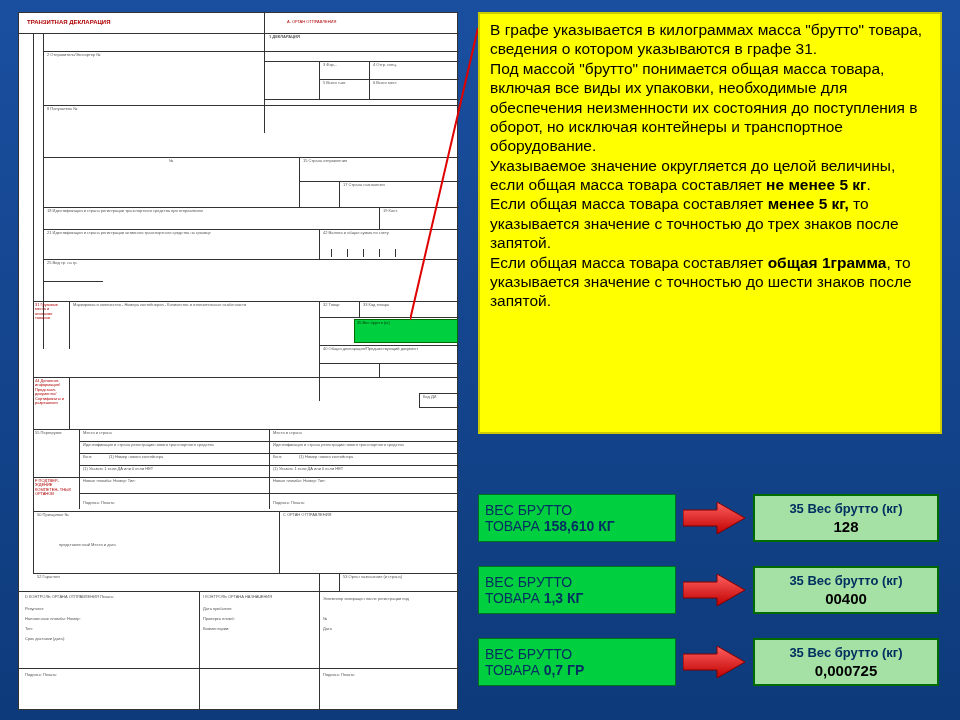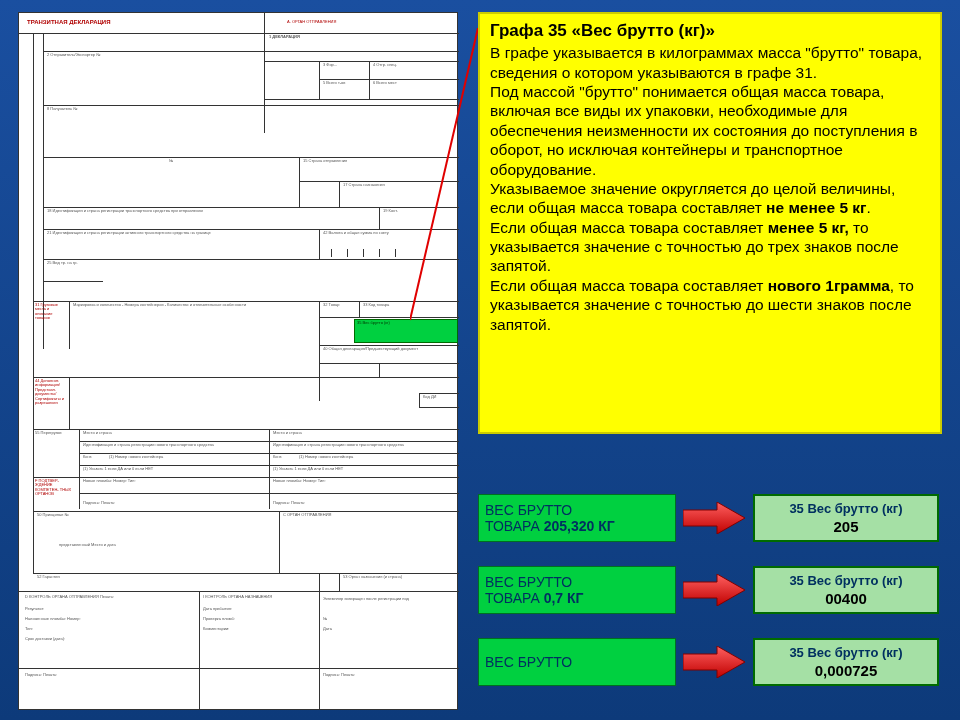--- a/index.html
+++ b/index.html
@@ -212,65 +212,65 @@
   <span class="cell-label" style="left:6px;top:660px">Подпись:              Печать:</span>
   <span class="cell-label" style="left:304px;top:660px">Подпись:              Печать:</span>
   <div class="line hline" style="left:0;top:655px;width:440px"></div>
 </div>
 
 <svg class="callout-line">
   <line x1="68" y1="0" x2="0" y2="292" stroke="#e00000" stroke-width="2"></line>
 </svg>
 
 <div class="expl">
-  <div class="hdr">Графа 35 «Вес брутто (кг)»</div>
   <span style="white-space:pre-line">В графе указывается в килограммах масса "брутто" товара, сведения о котором указываются в графе 31.
 Под массой "брутто" понимается общая масса товара, включая все виды их упаковки, необходимые для обеспечения неизменности их состояния до поступления в оборот, но исключая контейнеры и транспортное оборудование.
 Указываемое значение округляется до целой величины, если общая масса товара составляет </span><b>не менее 5 кг</b><span style="white-space:pre-line">.
 Если общая масса товара составляет </span><b>менее 5 кг,</b><span style="white-space:pre-line"> то указывается значение с точностью до трех знаков после запятой.
-Если общая масса товара составляет </span><b>нового 1грамма</b><span style="white-space:pre-line">, то указывается значение с точностью до шести знаков после запятой.</span>
+Если общая масса товара составляет </span><b>общая 1грамма</b><span style="white-space:pre-line">, то указывается значение с точностью до шести знаков после запятой.</span>
 </div>
 
 <div class="example-row" style="top:494px">
   <div class="ex-src">
     <div><span>ВЕС БРУТТО</span></div>
-    <div><span>ТОВАРА </span><span class="strong">205,320 КГ</span></div>
+    <div><span>ТОВАРА </span><span class="strong">158,610 КГ</span></div>
   </div>
   <svg class="ex-arrow" viewBox="0 0 62 32">
     <defs>
         <linearGradient id="ga1" x1="0" x2="0" y1="0" y2="1">
           <stop offset="0" stop-color="#ff6060"></stop>
           <stop offset="1" stop-color="#c00000"></stop>
         </linearGradient>
       </defs>
     <polygon points="0,8 34,8 34,0 62,16 34,32 34,24 0,24" fill="url(#ga1)" stroke="#800000" stroke-width="1"></polygon>
   </svg>
   <div class="ex-dst">
     <div class="lbl">35 Вес брутто (кг)</div>
-    <div class="val">205</div>
+    <div class="val">128</div>
   </div>
 </div>
 
 <div class="example-row" style="top:566px">
   <div class="ex-src">
     <div><span>ВЕС БРУТТО</span></div>
-    <div><span>ТОВАРА </span><span class="strong">0,7 КГ</span></div>
+    <div><span>ТОВАРА </span><span class="strong">1,3 КГ</span></div>
   </div>
   <svg class="ex-arrow" viewBox="0 0 62 32">
     <polygon points="0,8 34,8 34,0 62,16 34,32 34,24 0,24" fill="url(#ga1)" stroke="#800000" stroke-width="1"></polygon>
   </svg>
   <div class="ex-dst">
     <div class="lbl">35 Вес брутто (кг)</div>
     <div class="val">00400</div>
   </div>
 </div>
 
 <div class="example-row" style="top:638px">
   <div class="ex-src">
     <div><span>ВЕС БРУТТО</span></div>
+    <div><span>ТОВАРА </span><span class="strong">0,7 ГР</span></div>
   </div>
   <svg class="ex-arrow" viewBox="0 0 62 32">
     <polygon points="0,8 34,8 34,0 62,16 34,32 34,24 0,24" fill="url(#ga1)" stroke="#800000" stroke-width="1"></polygon>
   </svg>
   <div class="ex-dst">
     <div class="lbl">35 Вес брутто (кг)</div>
     <div class="val">0,000725</div>
   </div>
 </div>
 

